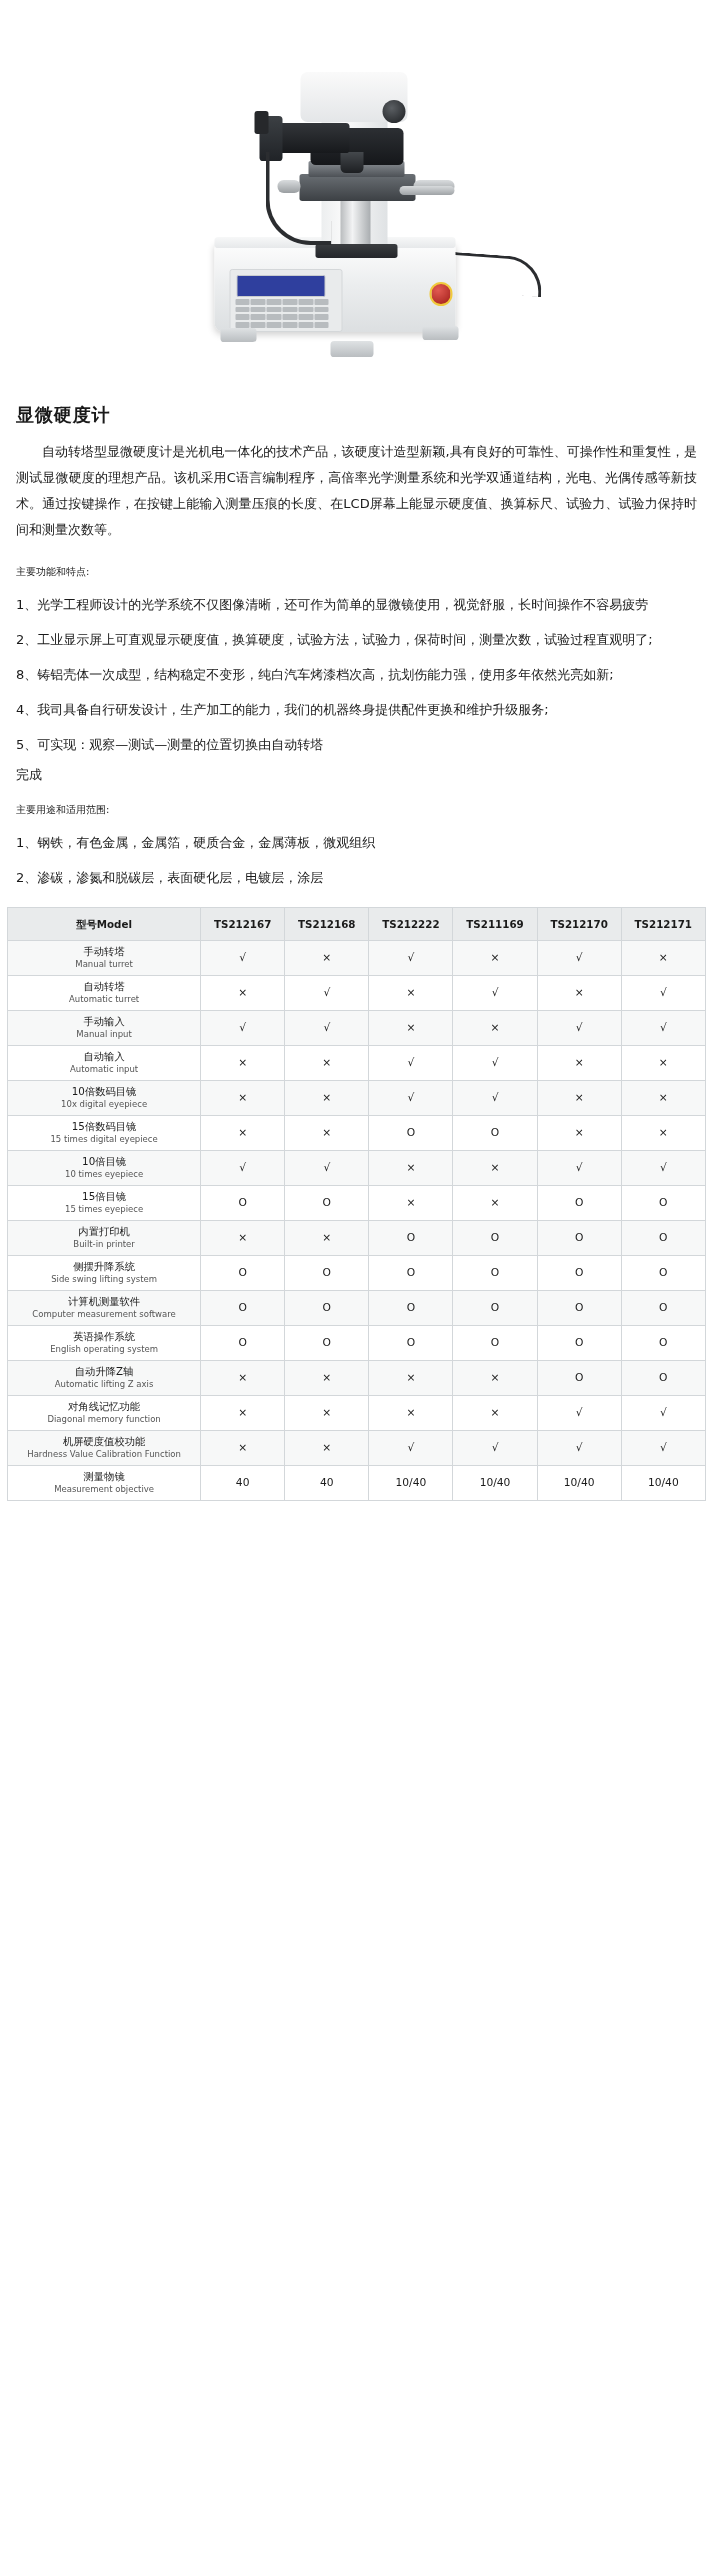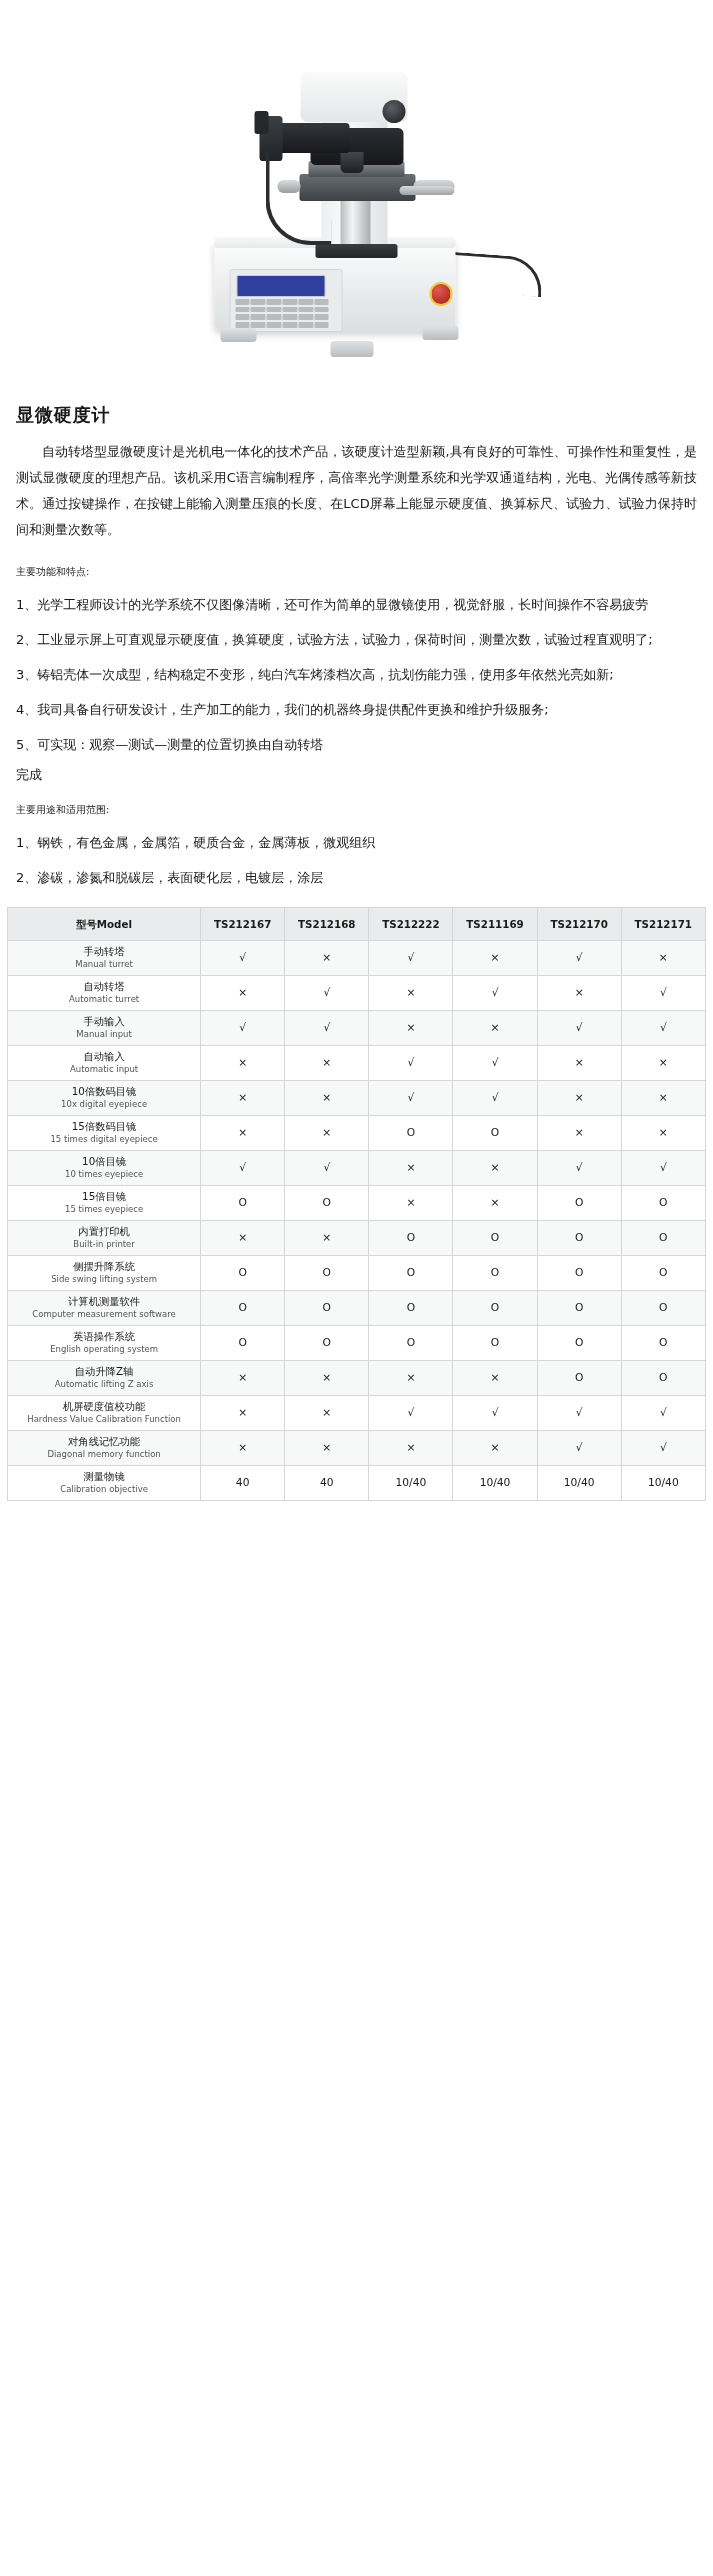--- a/index.html
+++ b/index.html
@@ -388,21 +388,21 @@
   <div class="content">
 
     <h1 class="title">显微硬度计</h1>
 
     <p class="para">自动转塔型显微硬度计是光机电一体化的技术产品，该硬度计造型新颖,具有良好的可靠性、可操作性和重复性，是测试显微硬度的理想产品。该机采用C语言编制程序，高倍率光学测量系统和光学双通道结构，光电、光偶传感等新技术。通过按键操作，在按键上能输入测量压痕的长度、在LCD屏幕上能显示硬度值、换算标尺、试验力、试验力保持时间和测量次数等。</p>
 
     <div class="section-head">主要功能和特点:</div>
 
     <div class="bullet">1、光学工程师设计的光学系统不仅图像清晰，还可作为简单的显微镜使用，视觉舒服，长时间操作不容易疲劳</div>
     <div class="bullet">2、工业显示屏上可直观显示硬度值，换算硬度，试验方法，试验力，保荷时间，测量次数，试验过程直观明了;</div>
-    <div class="bullet">3、铸铝壳体一次成型，结构稳定不变形，纯白汽车烤漆档次高，抗划伤能力强，使用多年依然光亮如新;</div>
+    <div class="bullet">8、铸铝壳体一次成型，结构稳定不变形，纯白汽车烤漆档次高，抗划伤能力强，使用多年依然光亮如新;</div>
     <div class="bullet">4、我司具备自行研发设计，生产加工的能力，我们的机器终身提供配件更换和维护升级服务;</div>
     <div class="bullet tight">5、可实现：观察—测试—测量的位置切换由自动转塔</div>
     <div class="bullet">完成</div>
 
     <div class="section-head">主要用途和适用范围:</div>
 
     <div class="bullet">1、钢铁，有色金属，金属箔，硬质合金，金属薄板，微观组织</div>
     <div class="bullet">2、渗碳，渗氮和脱碳层，表面硬化层，电镀层，涂层</div>
 
   </div>
@@ -572,46 +572,46 @@
             </td>
             <td class="val">×</td>
             <td class="val">×</td>
             <td class="val">×</td>
             <td class="val">×</td>
             <td class="val">O</td>
             <td class="val">O</td>
           </tr>
           <tr>
             <td class="rowlabel">
+              <span class="cn">对角线记忆功能</span>
+              <span class="en">Diagonal memory function</span>
+            </td>
+            <td class="val">×</td>
+            <td class="val">×</td>
+            <td class="val">×</td>
+            <td class="val">×</td>
+            <td class="val">√</td>
+            <td class="val">√</td>
+          </tr>
+          <tr>
+            <td class="rowlabel">
               <span class="cn">机屏硬度值校功能</span>
               <span class="en">Hardness Value Calibration Function</span>
             </td>
             <td class="val">×</td>
             <td class="val">×</td>
             <td class="val">√</td>
             <td class="val">√</td>
             <td class="val">√</td>
             <td class="val">√</td>
           </tr>
-          <tr>
-            <td class="rowlabel">
-              <span class="cn">对角线记忆功能</span>
-              <span class="en">Diagonal memory function</span>
-            </td>
-            <td class="val">×</td>
-            <td class="val">×</td>
-            <td class="val">×</td>
-            <td class="val">×</td>
-            <td class="val">√</td>
-            <td class="val">√</td>
-          </tr>
           <tr class="last-row">
             <td class="rowlabel">
               <span class="cn">测量物镜</span>
-              <span class="en">Calibration objective</span>
+              <span class="en">Measurement objective</span>
             </td>
             <td class="val">40</td>
             <td class="val">40</td>
             <td class="val">10/40</td>
             <td class="val">10/40</td>
             <td class="val">10/40</td>
             <td class="val">10/40</td>
           </tr>
         </tbody>
     </table>

